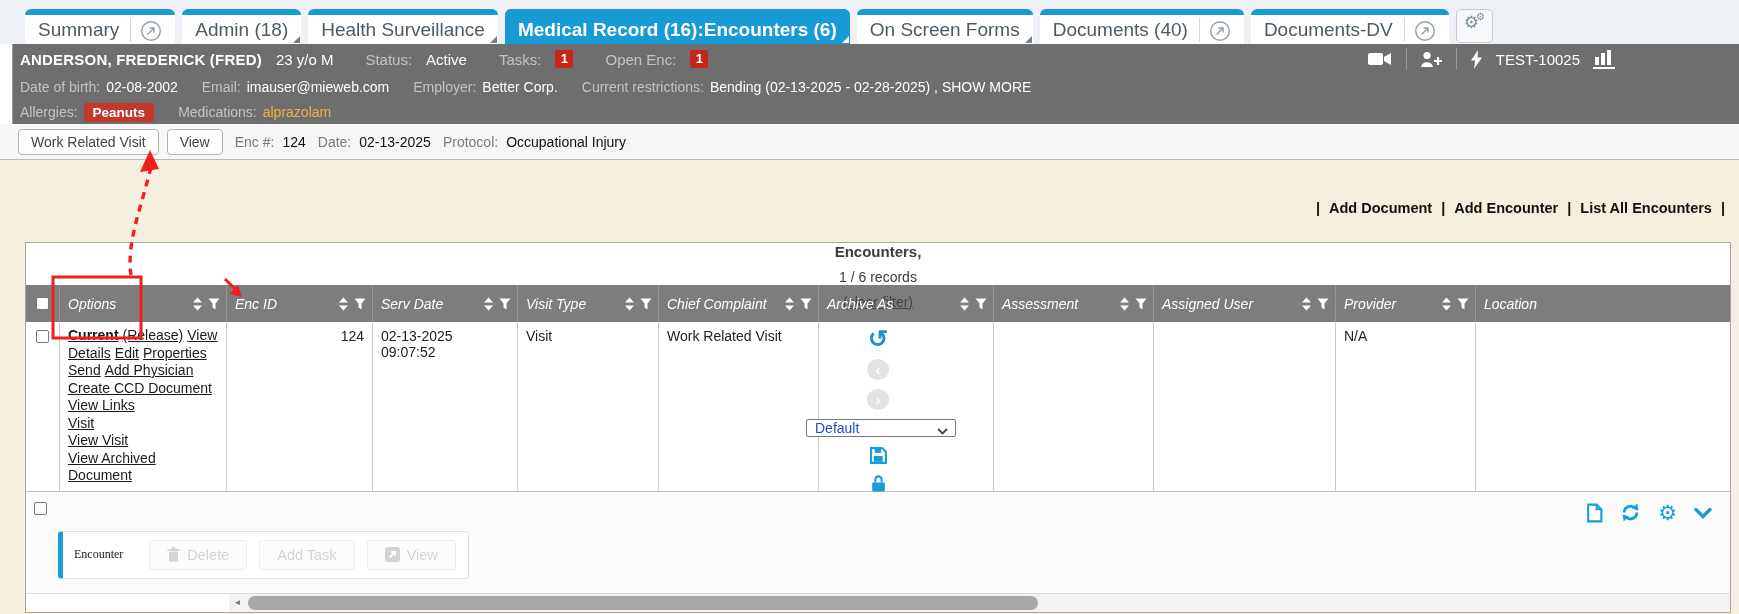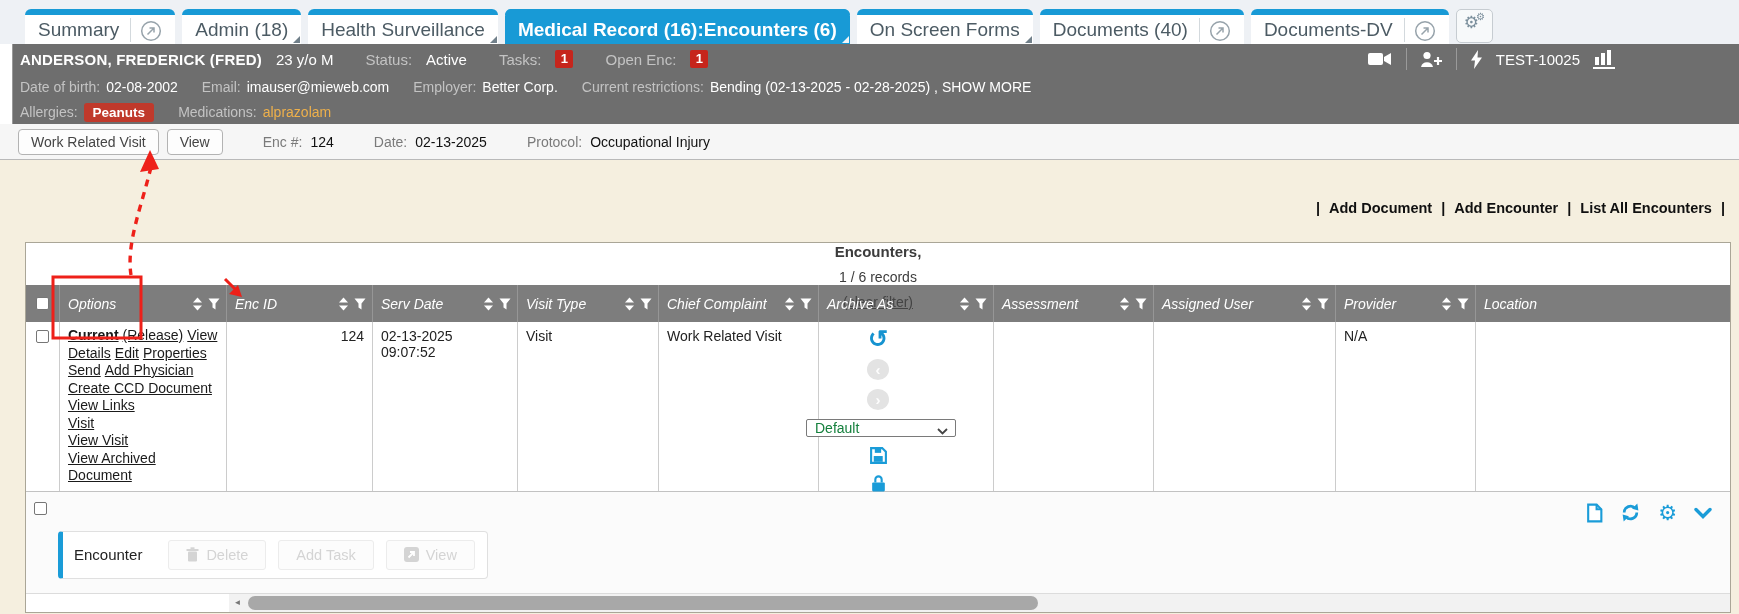--- a/index.html
+++ b/index.html
@@ -46,21 +46,21 @@
   .pid { font-size:15px; }
   .chart-ic { border-bottom:2px solid #fff; padding-bottom:1px; display:flex; }
   .left-gutter { position:absolute; left:0; top:44px; width:13px; height:80px; background:#fff;
     border-right:1px solid #999; z-index:5; }
 
   
   .enc-toolbar { height:36px; background:#f6f6f6; border-bottom:1px solid #b9b9b9;
     display:flex; align-items:center; padding-left:18px; gap:8px; font-size:14px; }
   .btn { background:#fdfdfd; border:1px solid #b3b3b3; border-radius:4px; padding:4px 12px;
     color:#454545; font-size:14px; cursor:pointer; }
-  .tb-label { color:#7a7a7a; margin-left:32px;text-align:center; }
+  .tb-label { color:#7a7a7a; margin-left:4px;text-align:center; }
   .tb-value { color:#111; }
 
   
   .content { background:#f5efdf; height:454px; }
   .links-row { text-align:right; padding:40px 14px 0 0; font-size:14.5px; font-weight:bold;
     color:#101010; }
   .links-row a { color:#101010; text-decoration:none; margin:0 5px; cursor:pointer; }
   .links-row .sep { font-weight:bold; }
 
   
@@ -68,21 +68,21 @@
   .grid-toolbar { height:42px; display:flex; align-items:center; padding:0 12px; gap:9px;
     font-size:14px;flex-direction:column; }
   .g-title { font-weight:bold; color:#3c3c3c; font-size:15px; }
   .g-records { color:#3c3c3c; }
   .g-clear { color:#444; text-decoration:underline; cursor:pointer; }
   .g-vsep { width:1px; height:28px; background:#ccc; margin:0 10px; }
   .undo-ic { color:#1693d0; font-size:24px; font-weight:bold; line-height:22px; cursor:pointer; }
   .pager { width:22px; height:22px; border-radius:50%; background:#e3e3e3; color:#fdfdfd;
     font-size:15px; font-weight:bold; text-align:center; line-height:21px; }
   .gsel { width:150px; height:26px; border:1px solid #7a7a7a; border-radius:2px; background:#fff;
-    display:flex; align-items:center; padding:0 8px; color:#15803d; position:relative;
+    display:flex; align-items:center; padding:0 8px; color:#1d4ed8; position:relative;
     margin-left:6px; cursor:pointer; }
   .gsel-arrow { position:absolute; right:7px; top:8px; }
   .g-right { margin-left:auto; display:flex; align-items:center; gap:17px; padding-right:6px; }
   .blue-gear { color:#1a9cd8; font-size:21px; line-height:21px; cursor:pointer; }
 
   
   .tbl { --cols:34px 167px 146px 145px 141px 160px 175px 160px 182px 140px minmax(0,1fr); }
   .thead { display:grid; grid-template-columns:var(--cols); background:#7d7d7d; height:37px;font-style:italic; }
   .th { display:flex; align-items:center; color:#fff; font-size:14px; padding:0 6px 0 8px;
     border-right:1px solid #969696; gap:5px; overflow:hidden; }
@@ -97,21 +97,21 @@
   .opt-cell a { color:#1a1a1a; text-decoration:underline; margin-right:4px; cursor:pointer; }
   .b { font-weight:bold; }
   .cb { width:13px; height:13px; border:1px solid #767676; border-radius:2px; background:#fff;
     display:inline-block; cursor:pointer; }
 
   
   .second-row { background:#fbfbfb; min-height:96px; padding:9px 0 14px 8px; }
   .enc-box { display:inline-flex; align-items:center; gap:12px; margin:12px 0 0 24px;
     background:#fff; border:1px solid #e0e0e0; border-left:5px solid #1a9cd8; border-radius:4px;
     padding:8px 12px 8px 11px; }
-  .enc-box-label { font-size:15px; color:#222; margin-right:14px; }
+  .enc-box-label { font-size:12px; color:#222; margin-right:14px;font-family:Liberation Serif, serif; }
   .dbtn { display:flex; align-items:center; gap:7px; background:#fcfcfc; border:1px solid #ececec;
     border-radius:3px; padding:6px 17px; color:#d4d4d4; font-size:14.5px; }
   .hscroll { height:19px; display:flex; border-top:1px solid #dcdcdc; }
   .hs-left { width:203px; background:#fff; }
   .hs-arrow { width:17px; background:#f2f2f2; color:#777; font-size:8px; display:flex;
     align-items:center; justify-content:center; cursor:pointer; }
   .hs-track { flex:1; background:#f2f2f2; position:relative; }
   .hs-thumb { position:absolute; left:2px; top:2px; height:14px; width:790px; background:#a8a8a8;
     border-radius:7px; cursor:pointer; }
 

